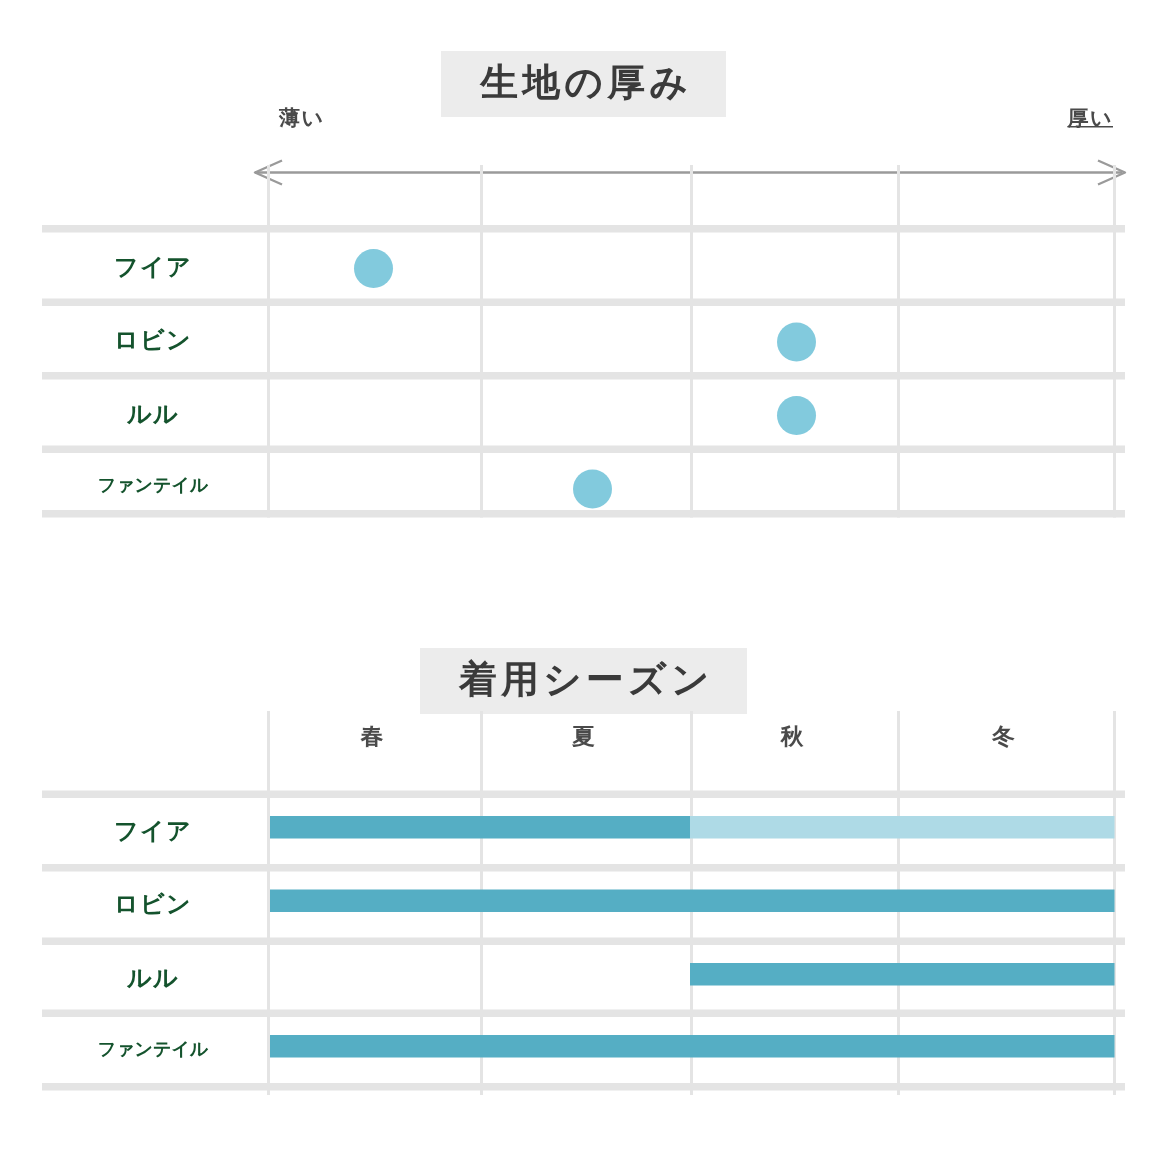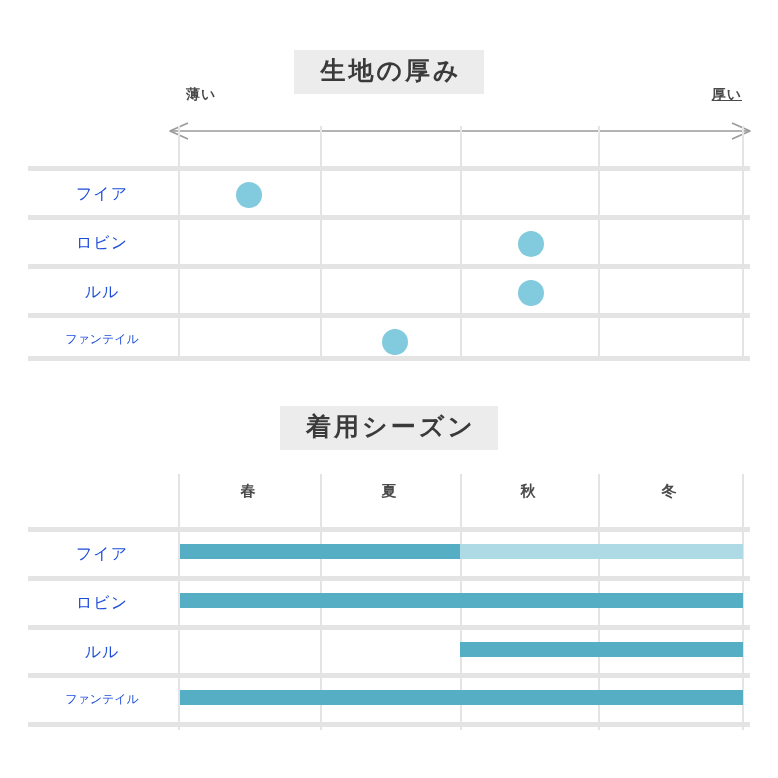--- a/index.html
+++ b/index.html
@@ -77,22 +77,22 @@
     position: absolute;
     width: 2px;
     background: #e4e4e4;
   }
   .row-label {
     position: absolute;
     left: 0;
     width: 148px;
     text-align: center;
     font-size: 16px;
-    font-weight: normal;
-    color: #1d4ed8;
+    font-weight: bold;
+    color: #14532d;
     letter-spacing: 1px;
     white-space: nowrap;
   }
   .row-label.small { font-size: 12px; letter-spacing: 0px; }
 
   .col-head {
     position: absolute;
     text-align: center;
     font-size: 15px;
     font-weight: bold;
@@ -111,21 +111,21 @@
   .bar {
     position: absolute;
     height: 15px;
   }
   .bar.solid { background: #55aec4; }
   .bar.pale  { background: #aedae6; }
 </style>
 </head>
 <body>
 
-<div class="panel" style="top:16px;height:380px;">
+<div class="panel" style="top:0;height:380px;">
 
   <div class="title-wrap" style="top:34px;">
     <span class="title-chip">生地の厚み</span>
   </div>
 
   <div class="axis-labels" style="top:70px;">
     <span class="axis-label left">薄い</span>
     <span class="axis-label right">厚い</span>
   </div>
 
@@ -158,21 +158,21 @@
 
     <div class="dot" style="left:208px;top:16px;"></div>
     <div class="dot" style="left:490px;top:65px;"></div>
     <div class="dot" style="left:490px;top:114px;"></div>
     <div class="dot" style="left:354px;top:163px;"></div>
   </div>
 </div>
 
 <div class="panel" style="top:400px;height:378px;">
 
-  <div class="title-wrap" style="top:6px;">
+  <div class="title-wrap" style="top:32px;">
     <span class="title-chip">着用シーズン</span>
   </div>
 
   <div class="grid" style="top:82px;height:250px;">
 
     <div class="col-head" style="left:150px;width:142px;top:0px;">春</div>
     <div class="col-head" style="left:292px;width:140px;top:0px;">夏</div>
     <div class="col-head" style="left:432px;width:138px;top:0px;">秋</div>
     <div class="col-head" style="left:570px;width:144px;top:0px;">冬</div>
 

